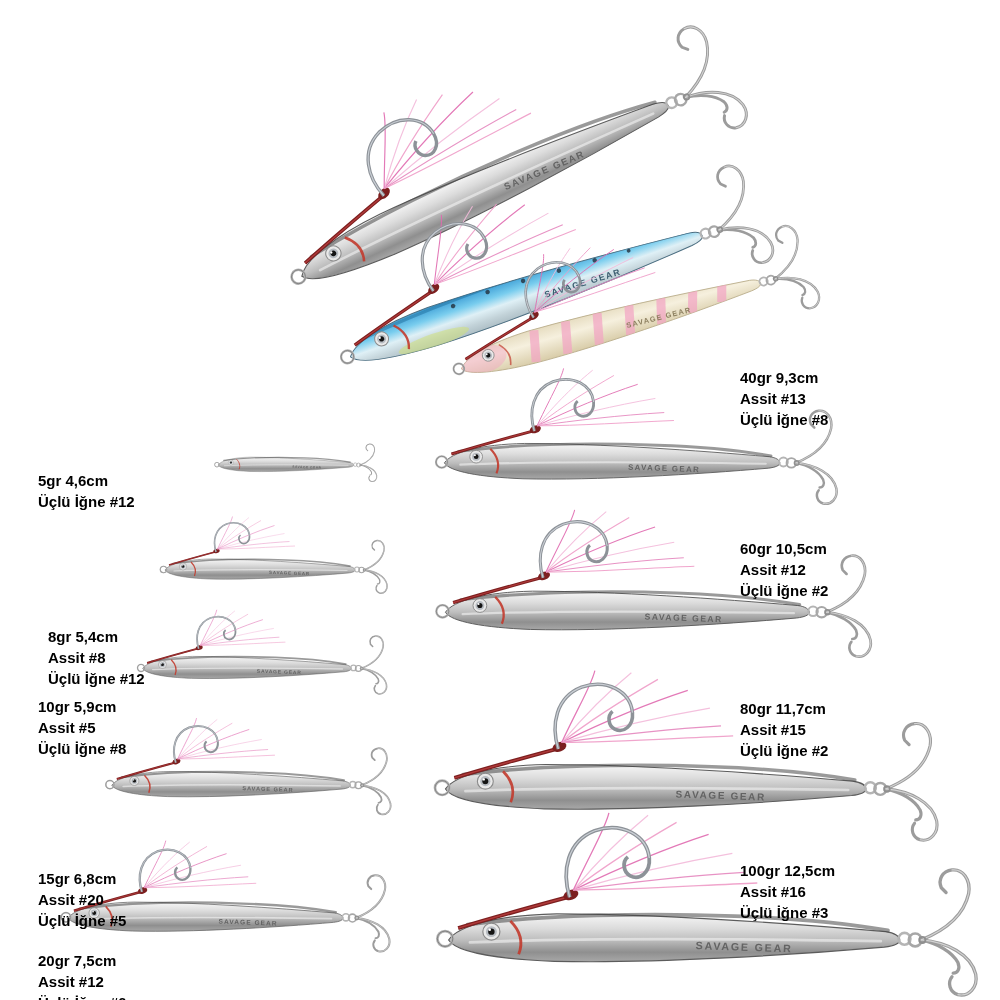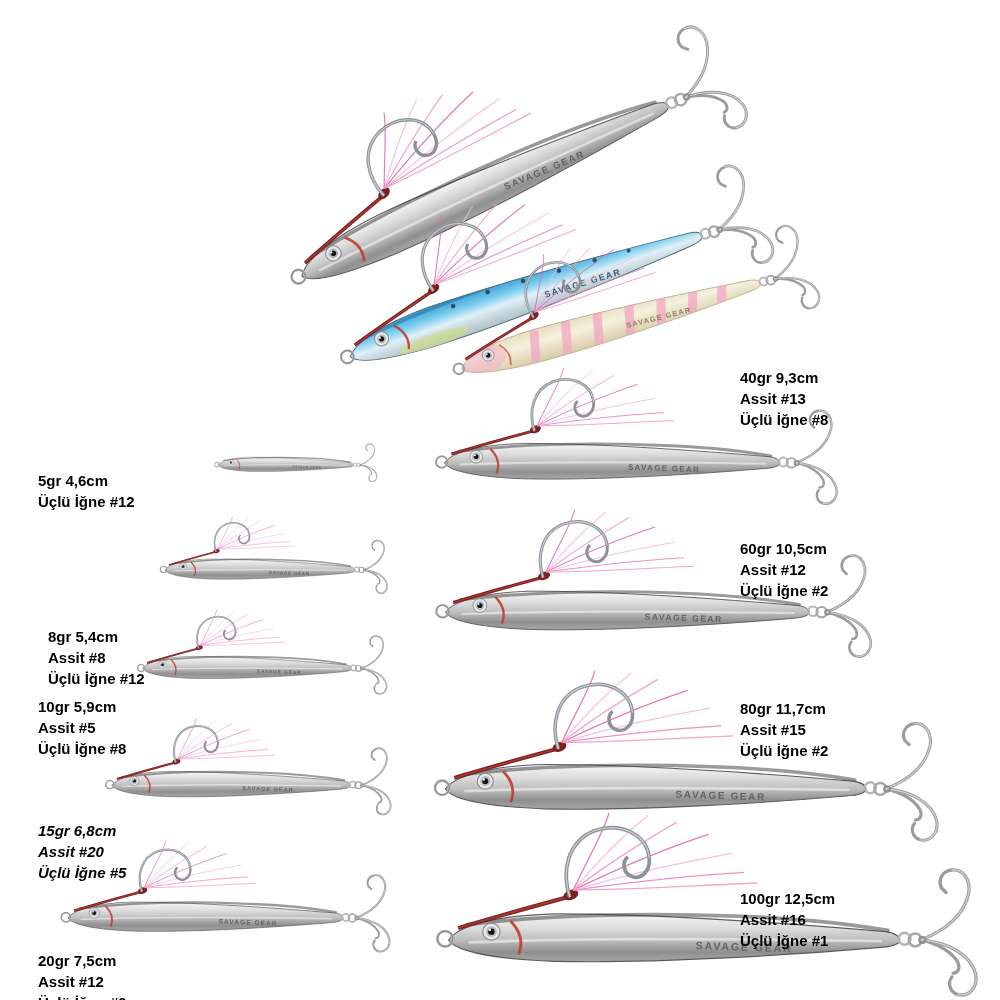--- a/index.html
+++ b/index.html
@@ -219,21 +219,21 @@
   <div class="spec" style="left:48px;top:583px;margin-top:43px;">
     <div class="spec-line">8gr 5,4cm</div>
     <div class="spec-line">Assit #8</div>
     <div class="spec-line">Üçlü İğne #12</div>
   </div>
   <div class="spec" style="left:38px;top:696px;">
     <div class="spec-line">10gr 5,9cm</div>
     <div class="spec-line">Assit #5</div>
     <div class="spec-line">Üçlü İğne #8</div>
   </div>
-  <div class="spec" style="left:38px;top:820px;font-style:italic;">
+  <div class="spec" style="left:38px;top:868px;">
     <div class="spec-line">15gr 6,8cm</div>
     <div class="spec-line">Assit #20</div>
     <div class="spec-line">Üçlü İğne #5</div>
   </div>
   <div class="spec" style="left:38px;top:950px;">
     <div class="spec-line">20gr 7,5cm</div>
     <div class="spec-line">Assit #12</div>
     <div class="spec-line">Üçlü İğne #6</div>
   </div>
 
@@ -245,19 +245,19 @@
   <div class="spec" style="left:740px;top:538px;">
     <div class="spec-line">60gr 10,5cm</div>
     <div class="spec-line">Assit #12</div>
     <div class="spec-line">Üçlü İğne #2</div>
   </div>
   <div class="spec" style="left:740px;top:698px;">
     <div class="spec-line">80gr 11,7cm</div>
     <div class="spec-line">Assit #15</div>
     <div class="spec-line">Üçlü İğne #2</div>
   </div>
-  <div class="spec" style="left:740px;top:860px;margin-top:28px;">
+  <div class="spec" style="left:740px;top:860px;">
     <div class="spec-line">100gr 12,5cm</div>
     <div class="spec-line">Assit #16</div>
-    <div class="spec-line">Üçlü İğne #1</div>
+    <div class="spec-line">Üçlü İğne #3</div>
   </div>
 
 </div>
 
 </body></html>

